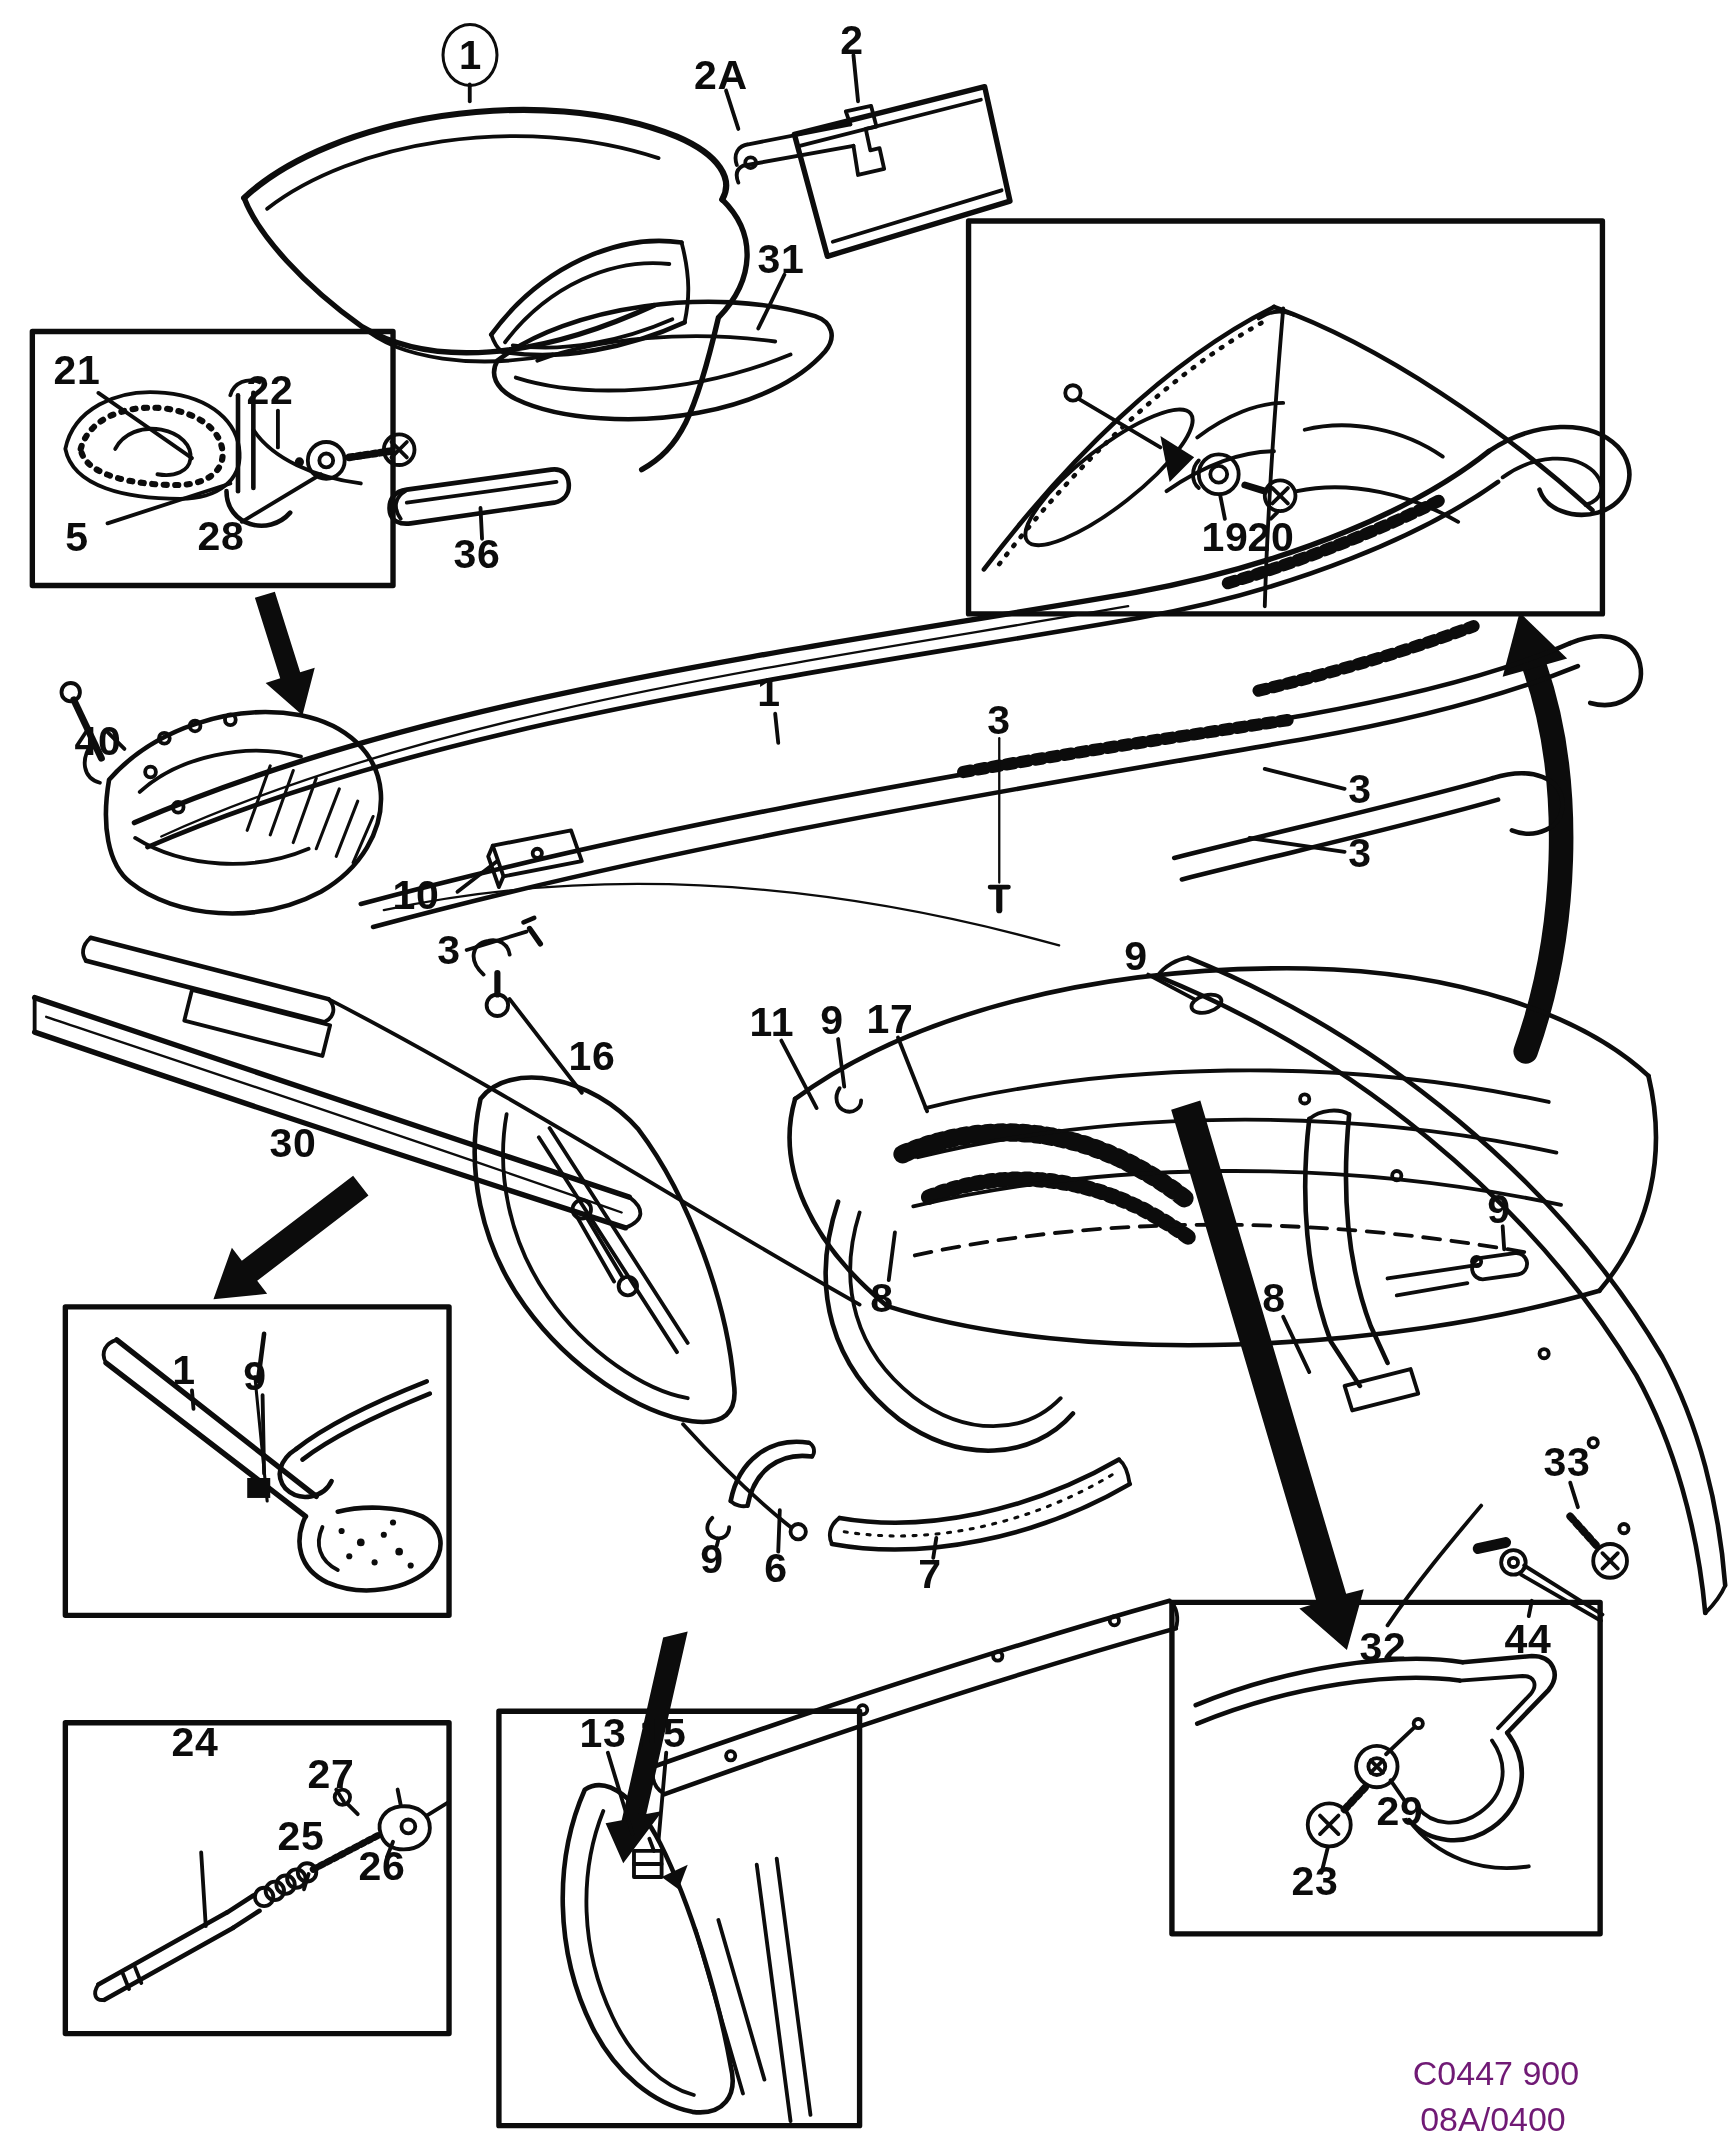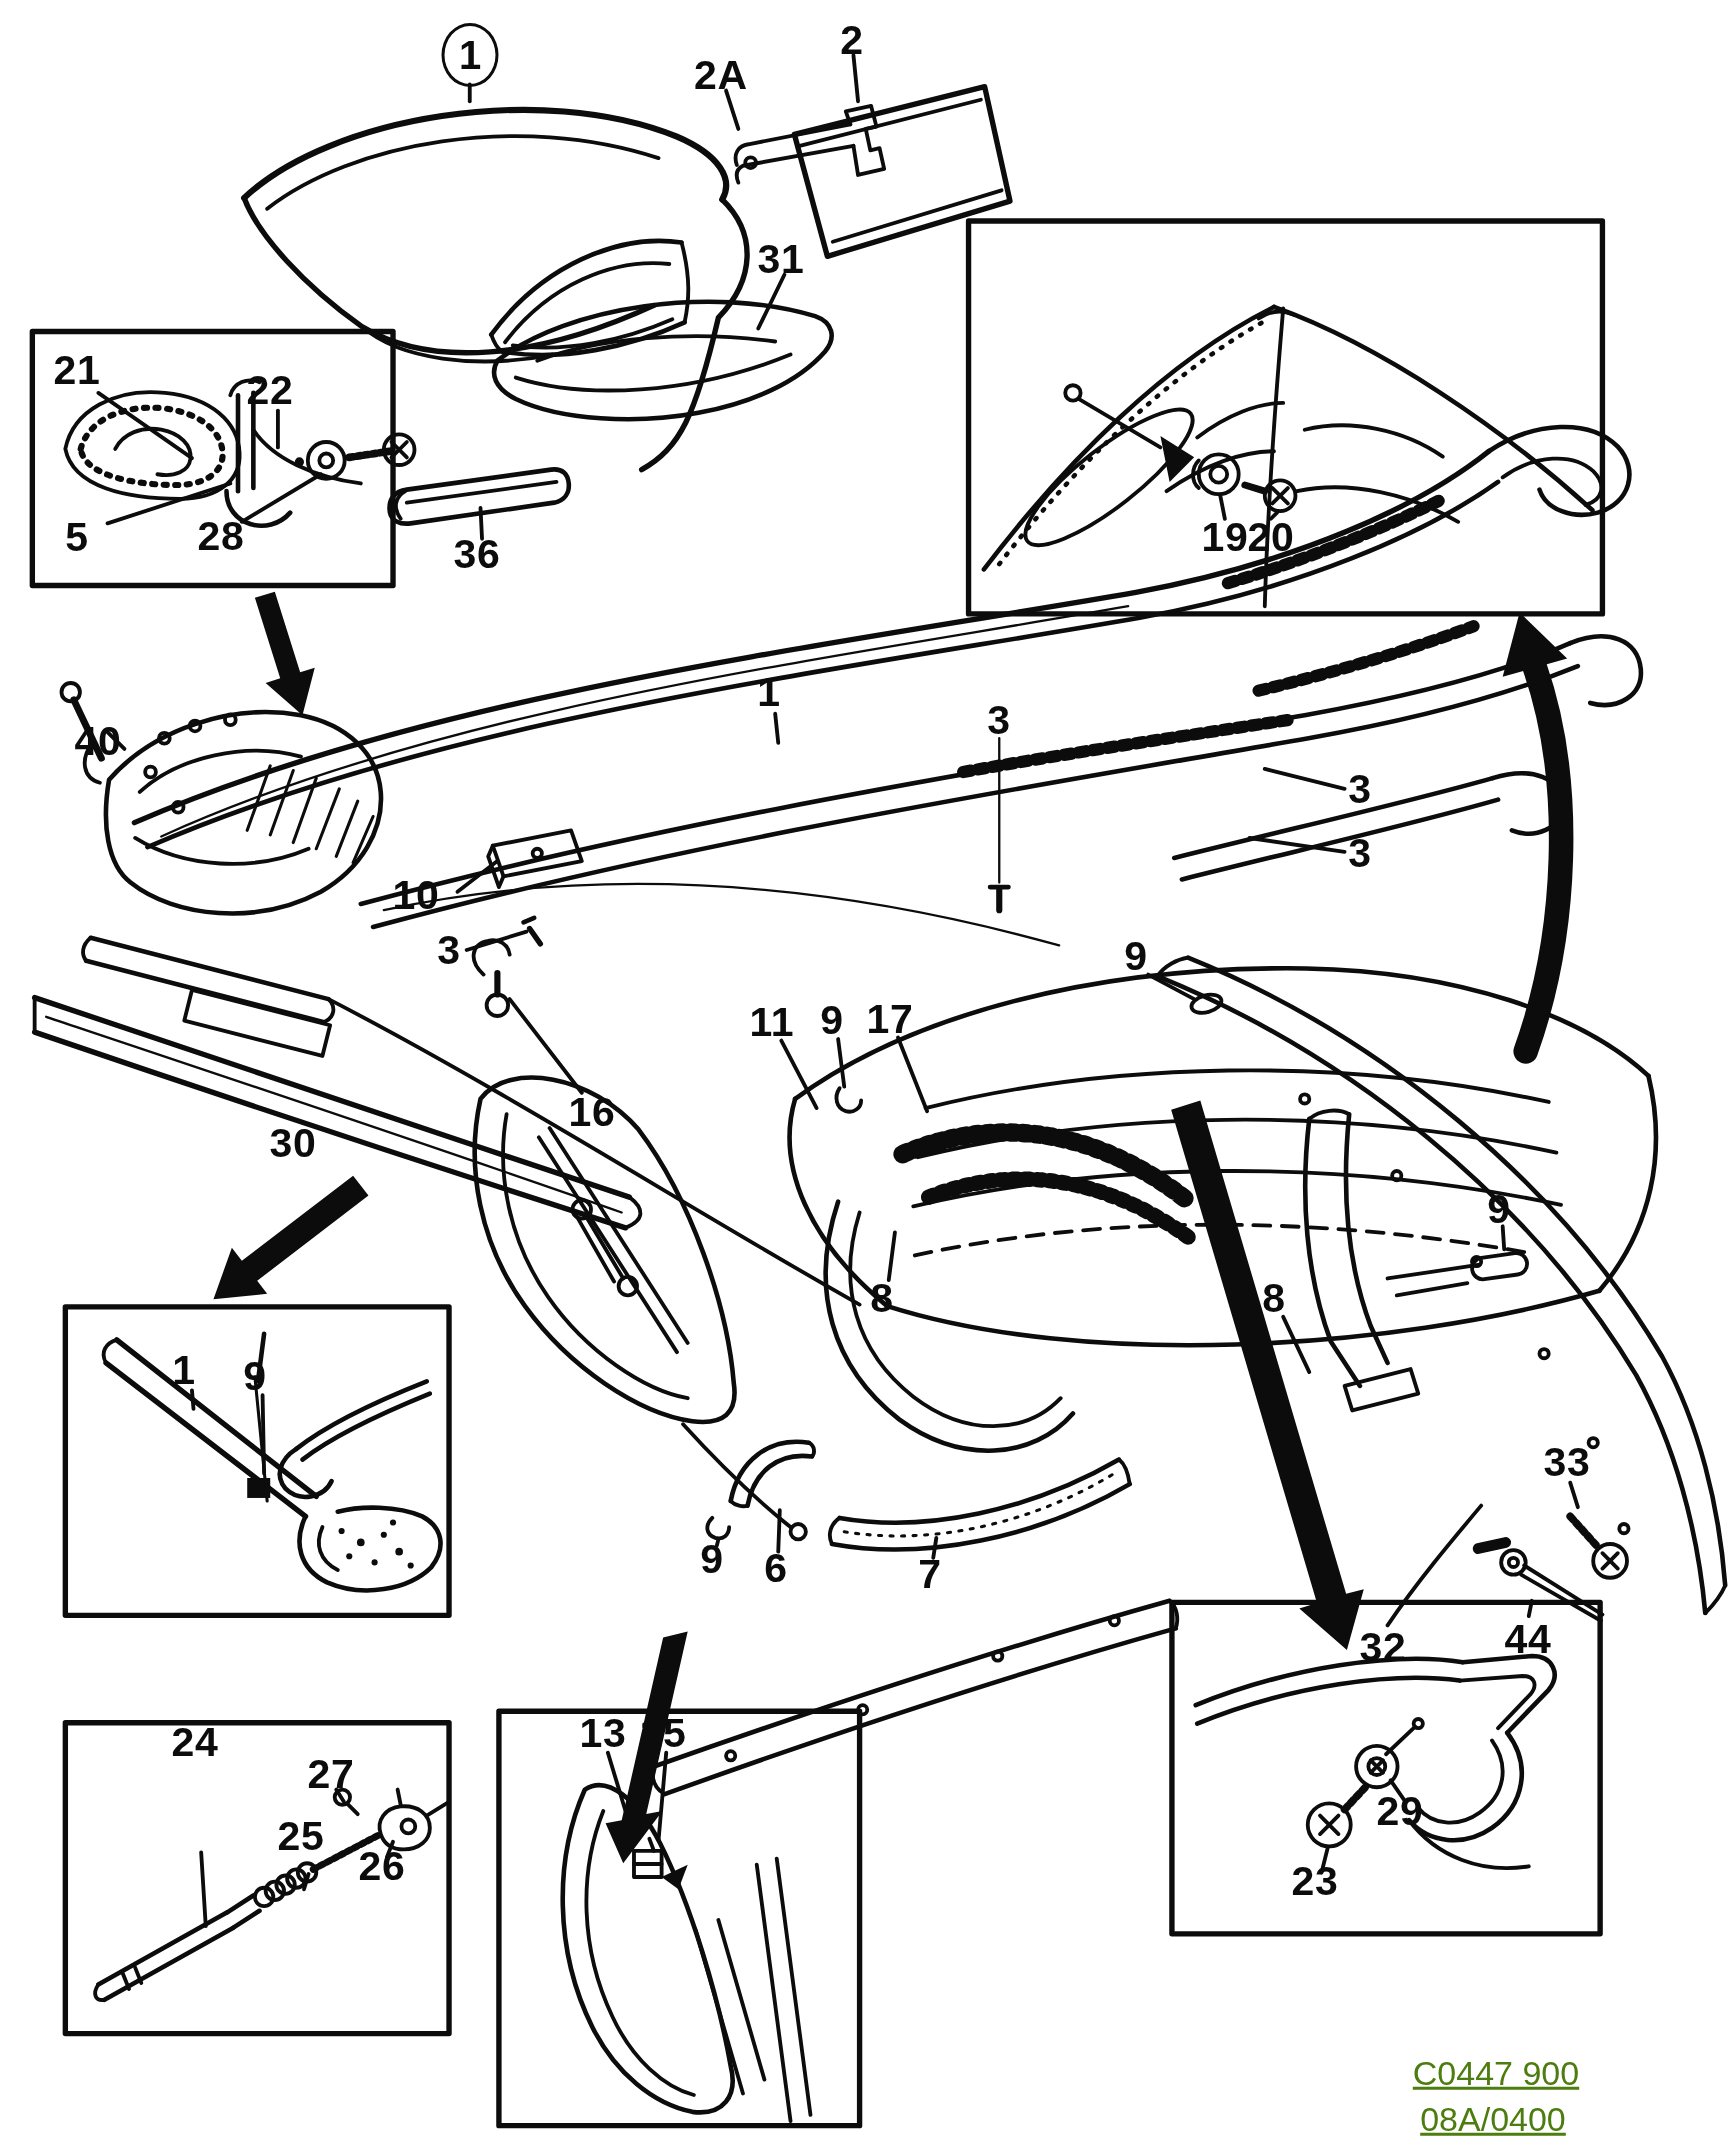--- a/index.html
+++ b/index.html
@@ -7,21 +7,21 @@
         font-family:"Liberation Sans",sans-serif;color:#0c0c0c;}
   .art{position:absolute;left:0;top:0;width:1733px;height:2151px;}
   .callout{position:absolute;transform:translate(-50%,-50%);
            font:bold 41px/1 "Liberation Sans",sans-serif;color:#0c0c0c;
            white-space:nowrap;letter-spacing:0.8px;}
   .badge{position:absolute;left:470px;top:55px;transform:translate(-50%,-50%);
          width:51px;height:58px;border:3.8px solid #0c0c0c;border-radius:50%;
          display:flex;align-items:center;justify-content:center;
          font:bold 40px/1 "Liberation Sans",sans-serif;}
   .code{position:absolute;transform:translate(-50%,-50%);
-        font:34px/1.25 "Liberation Sans",sans-serif;color:#4d7c0f;white-space:nowrap;text-decoration:underline;}
+        font:34px/1.25 "Liberation Sans",sans-serif;color:#701a75;white-space:nowrap;}
 </style>
 </head>
 <body>
 
 <div class="page">
 
 <svg class="art" viewBox="0 0 2258 2803" fill="none" stroke="#0c0c0c" stroke-width="5" stroke-linecap="round" stroke-linejoin="round">
 
   <g>
     <path d="M318,258 C430,152 705,106 882,178 C938,202 956,234 941,260" stroke-width="8"></path>
@@ -399,21 +399,21 @@
   <div class="callout" style="left:769px;top:692px">1</div>
   <div class="callout" style="left:999px;top:720px">3</div>
   <div class="callout" style="left:1360px;top:789px">3</div>
   <div class="callout" style="left:1360px;top:853px">3</div>
   <div class="callout" style="left:1136px;top:956px">9</div>
   <div class="callout" style="left:416px;top:895px">10</div>
   <div class="callout" style="left:449px;top:950px">3</div>
   <div class="callout" style="left:772px;top:1022px">11</div>
   <div class="callout" style="left:832px;top:1020px">9</div>
   <div class="callout" style="left:890px;top:1019px">17</div>
-  <div class="callout" style="left:592px;top:1112px">16</div>
+  <div class="callout" style="left:592px;top:1056px">16</div>
   <div class="callout" style="left:293px;top:1143px">30</div>
   <div class="callout" style="left:882px;top:1298px">8</div>
   <div class="callout" style="left:712px;top:1559px">9</div>
   <div class="callout" style="left:776px;top:1568px">6</div>
   <div class="callout" style="left:930px;top:1574px">7</div>
   <div class="callout" style="left:1274px;top:1298px">8</div>
   <div class="callout" style="left:1499px;top:1209px">9</div>
   <div class="callout" style="left:1567px;top:1462px">33</div>
   <div class="callout" style="left:1528px;top:1639px">44</div>
   <div class="callout" style="left:1383px;top:1647px">32</div>

